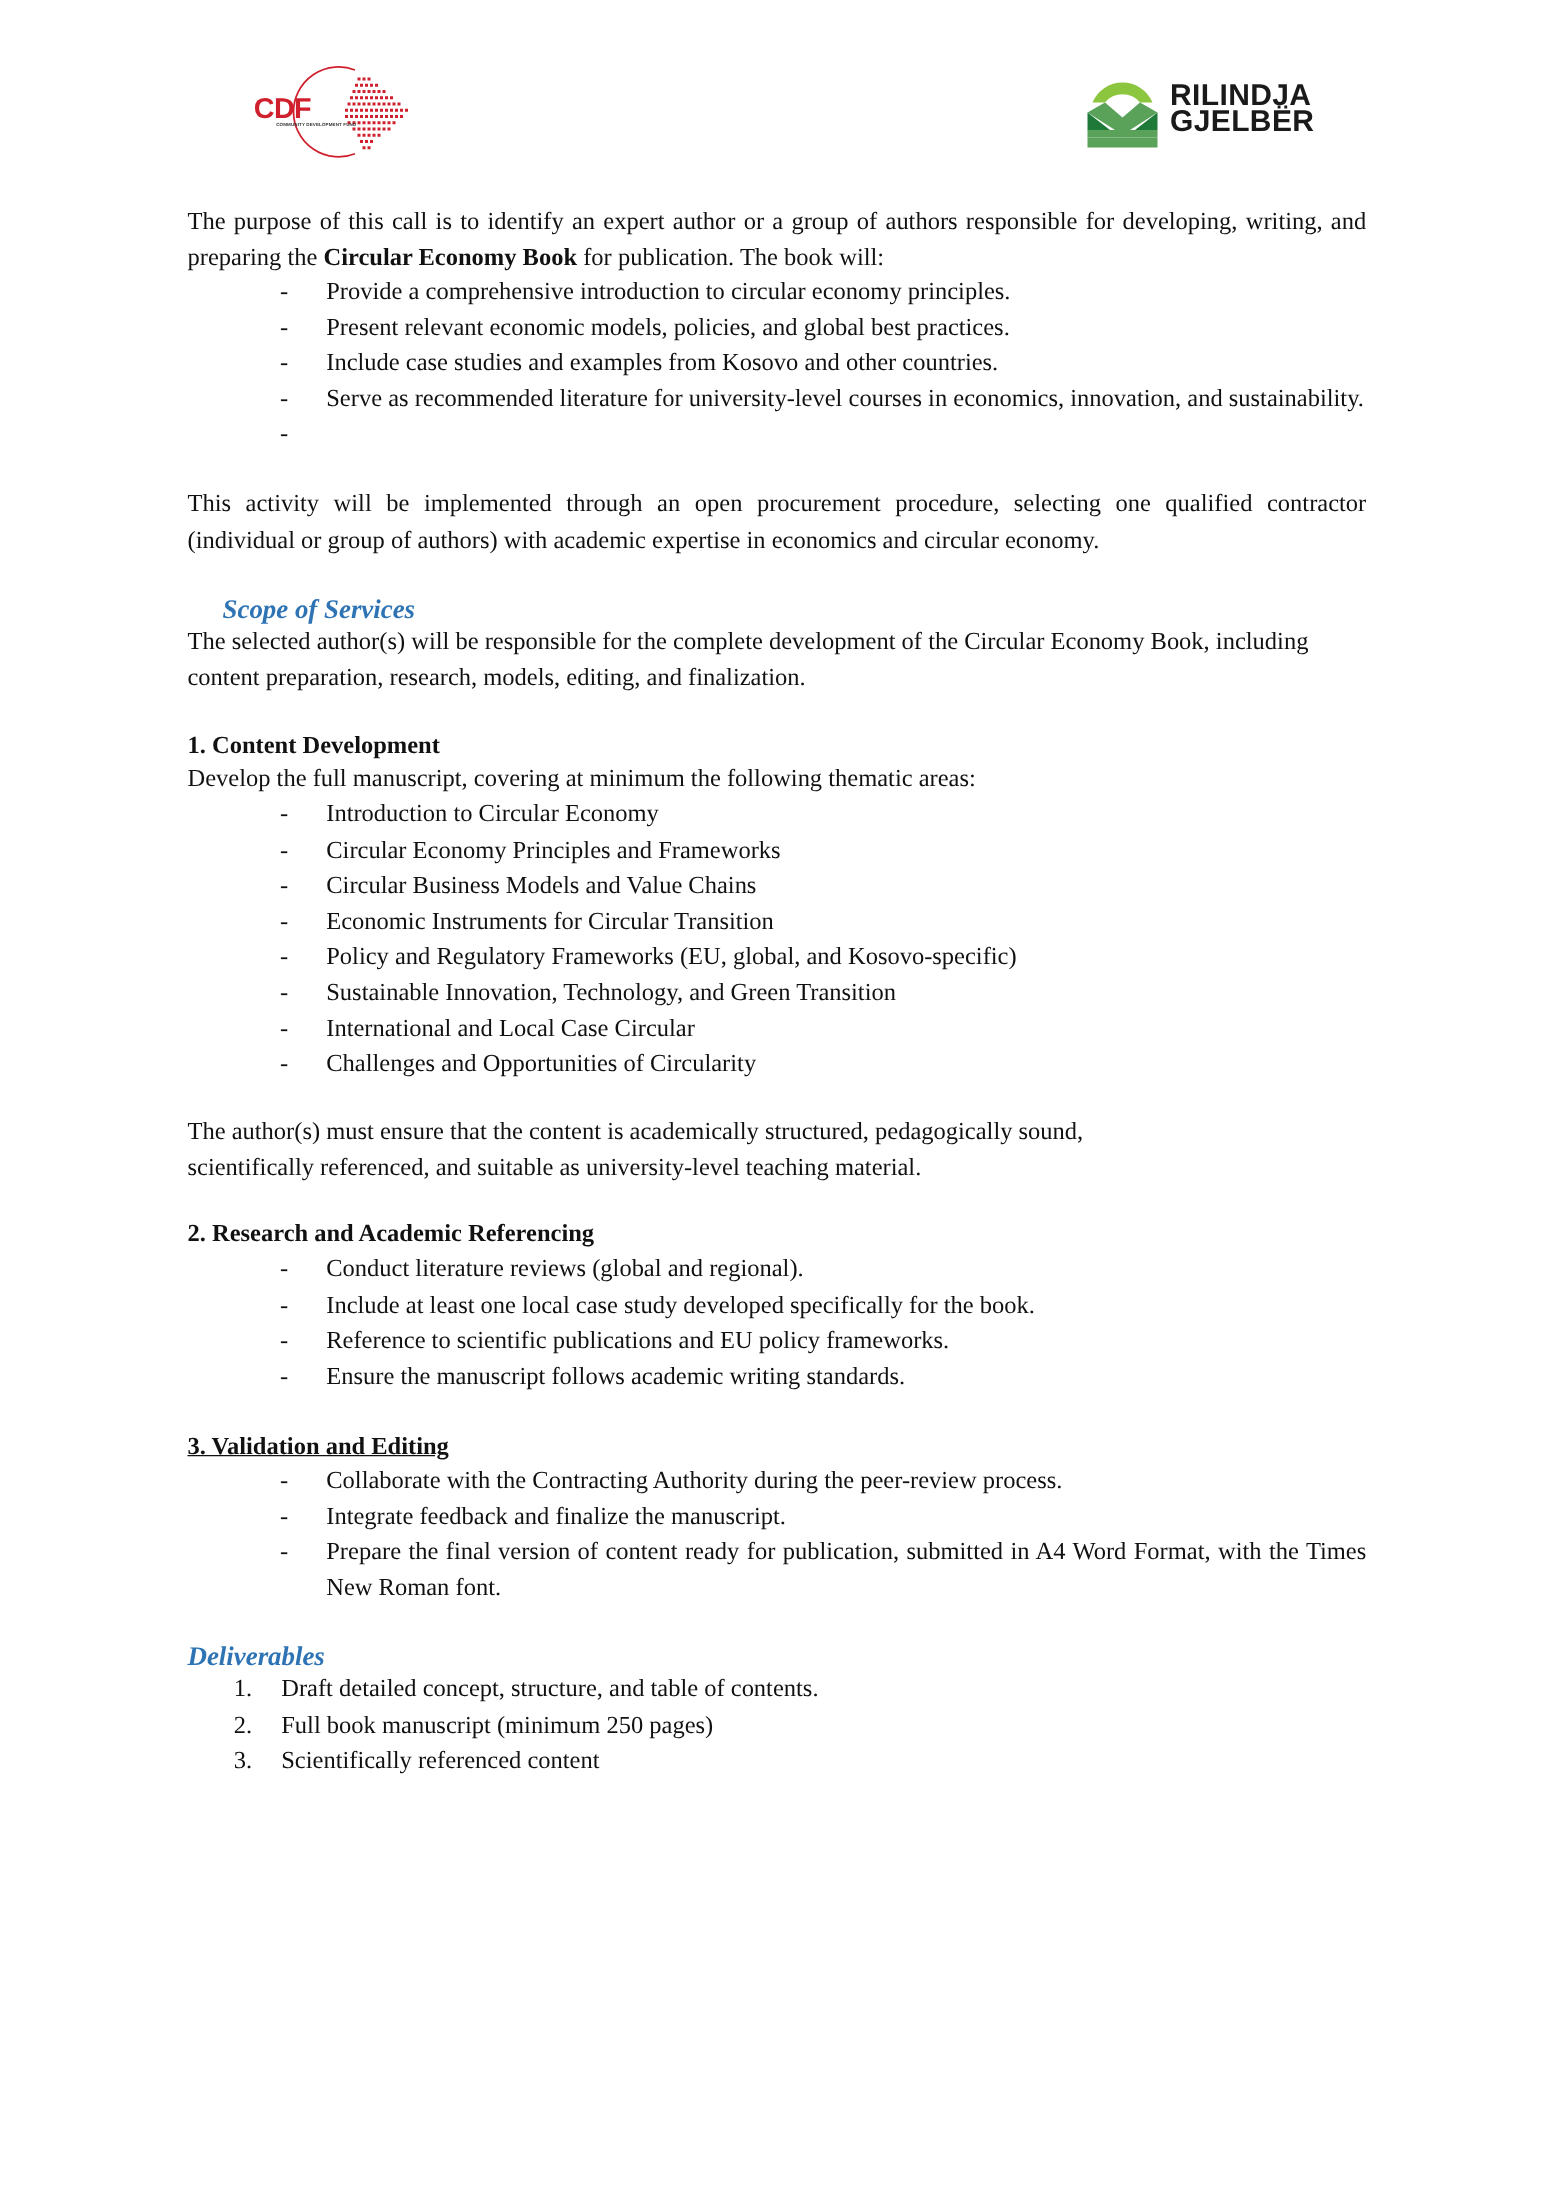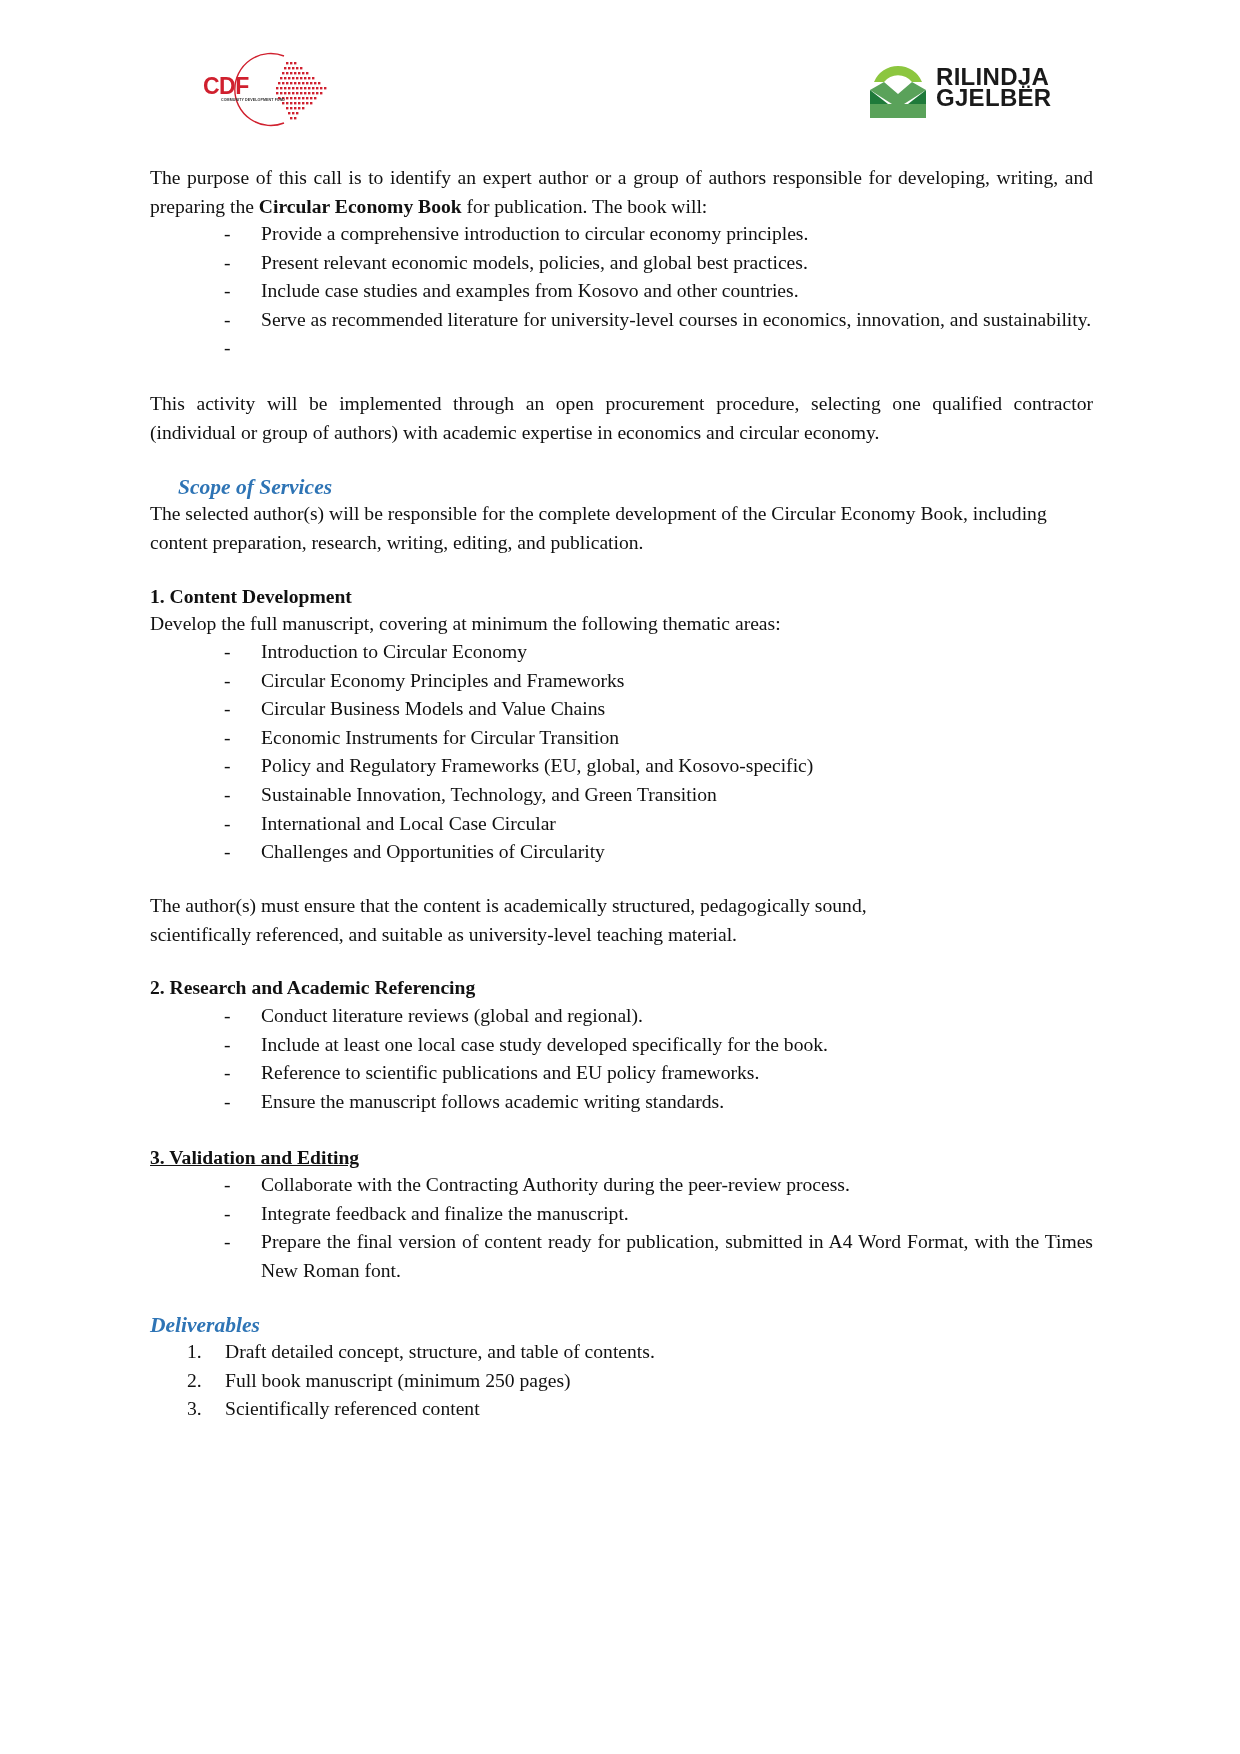--- a/index.html
+++ b/index.html
@@ -157,21 +157,21 @@
     <li><span class="dash-mark">-</span><span>Provide a comprehensive introduction to circular economy principles.</span></li>
     <li><span class="dash-mark">-</span><span>Present relevant economic models, policies, and global best practices.</span></li>
     <li><span class="dash-mark">-</span><span>Include case studies and examples from Kosovo and other countries.</span></li>
     <li class="justify"><span class="dash-mark">-</span><span>Serve as recommended literature for university-level courses in economics, innovation, and sustainability.</span></li>
     <li><span class="dash-mark">-</span></li>
   </ul>
 
   <p class="block justify" style="top:226px;">This activity will be implemented through an open procurement procedure, selecting one qualified contractor (individual or group of authors) with academic expertise in economics and circular economy.</p>
 
   <p class="block heading-blue" style="top:309px;margin-left:28px;">Scope of Services</p>
-  <p class="block" style="top:336px;">The selected author(s) will be responsible for the complete development of the Circular Economy Book, including content preparation, research, writing, editing, and publication.</p>
+  <p class="block" style="top:336px;">The selected author(s) will be responsible for the complete development of the Circular Economy Book, including content preparation, research, models, editing, and finalization.</p>
 
   <p class="block heading-num" style="top:419px;">1. Content Development</p>
   <p class="block" style="top:446px;">Develop the full manuscript, covering at minimum the following thematic areas:</p>
   <ul class="dash block" style="top:474px;">
     <li><span class="dash-mark">-</span><span>Introduction to Circular Economy</span></li>
     <li><span class="dash-mark">-</span><span>Circular Economy Principles and Frameworks</span></li>
     <li><span class="dash-mark">-</span><span>Circular Business Models and Value Chains</span></li>
     <li><span class="dash-mark">-</span><span>Economic Instruments for Circular Transition</span></li>
     <li><span class="dash-mark">-</span><span>Policy and Regulatory Frameworks (EU, global, and Kosovo-specific)</span></li>
     <li><span class="dash-mark">-</span><span>Sustainable Innovation, Technology, and Green Transition</span></li>

